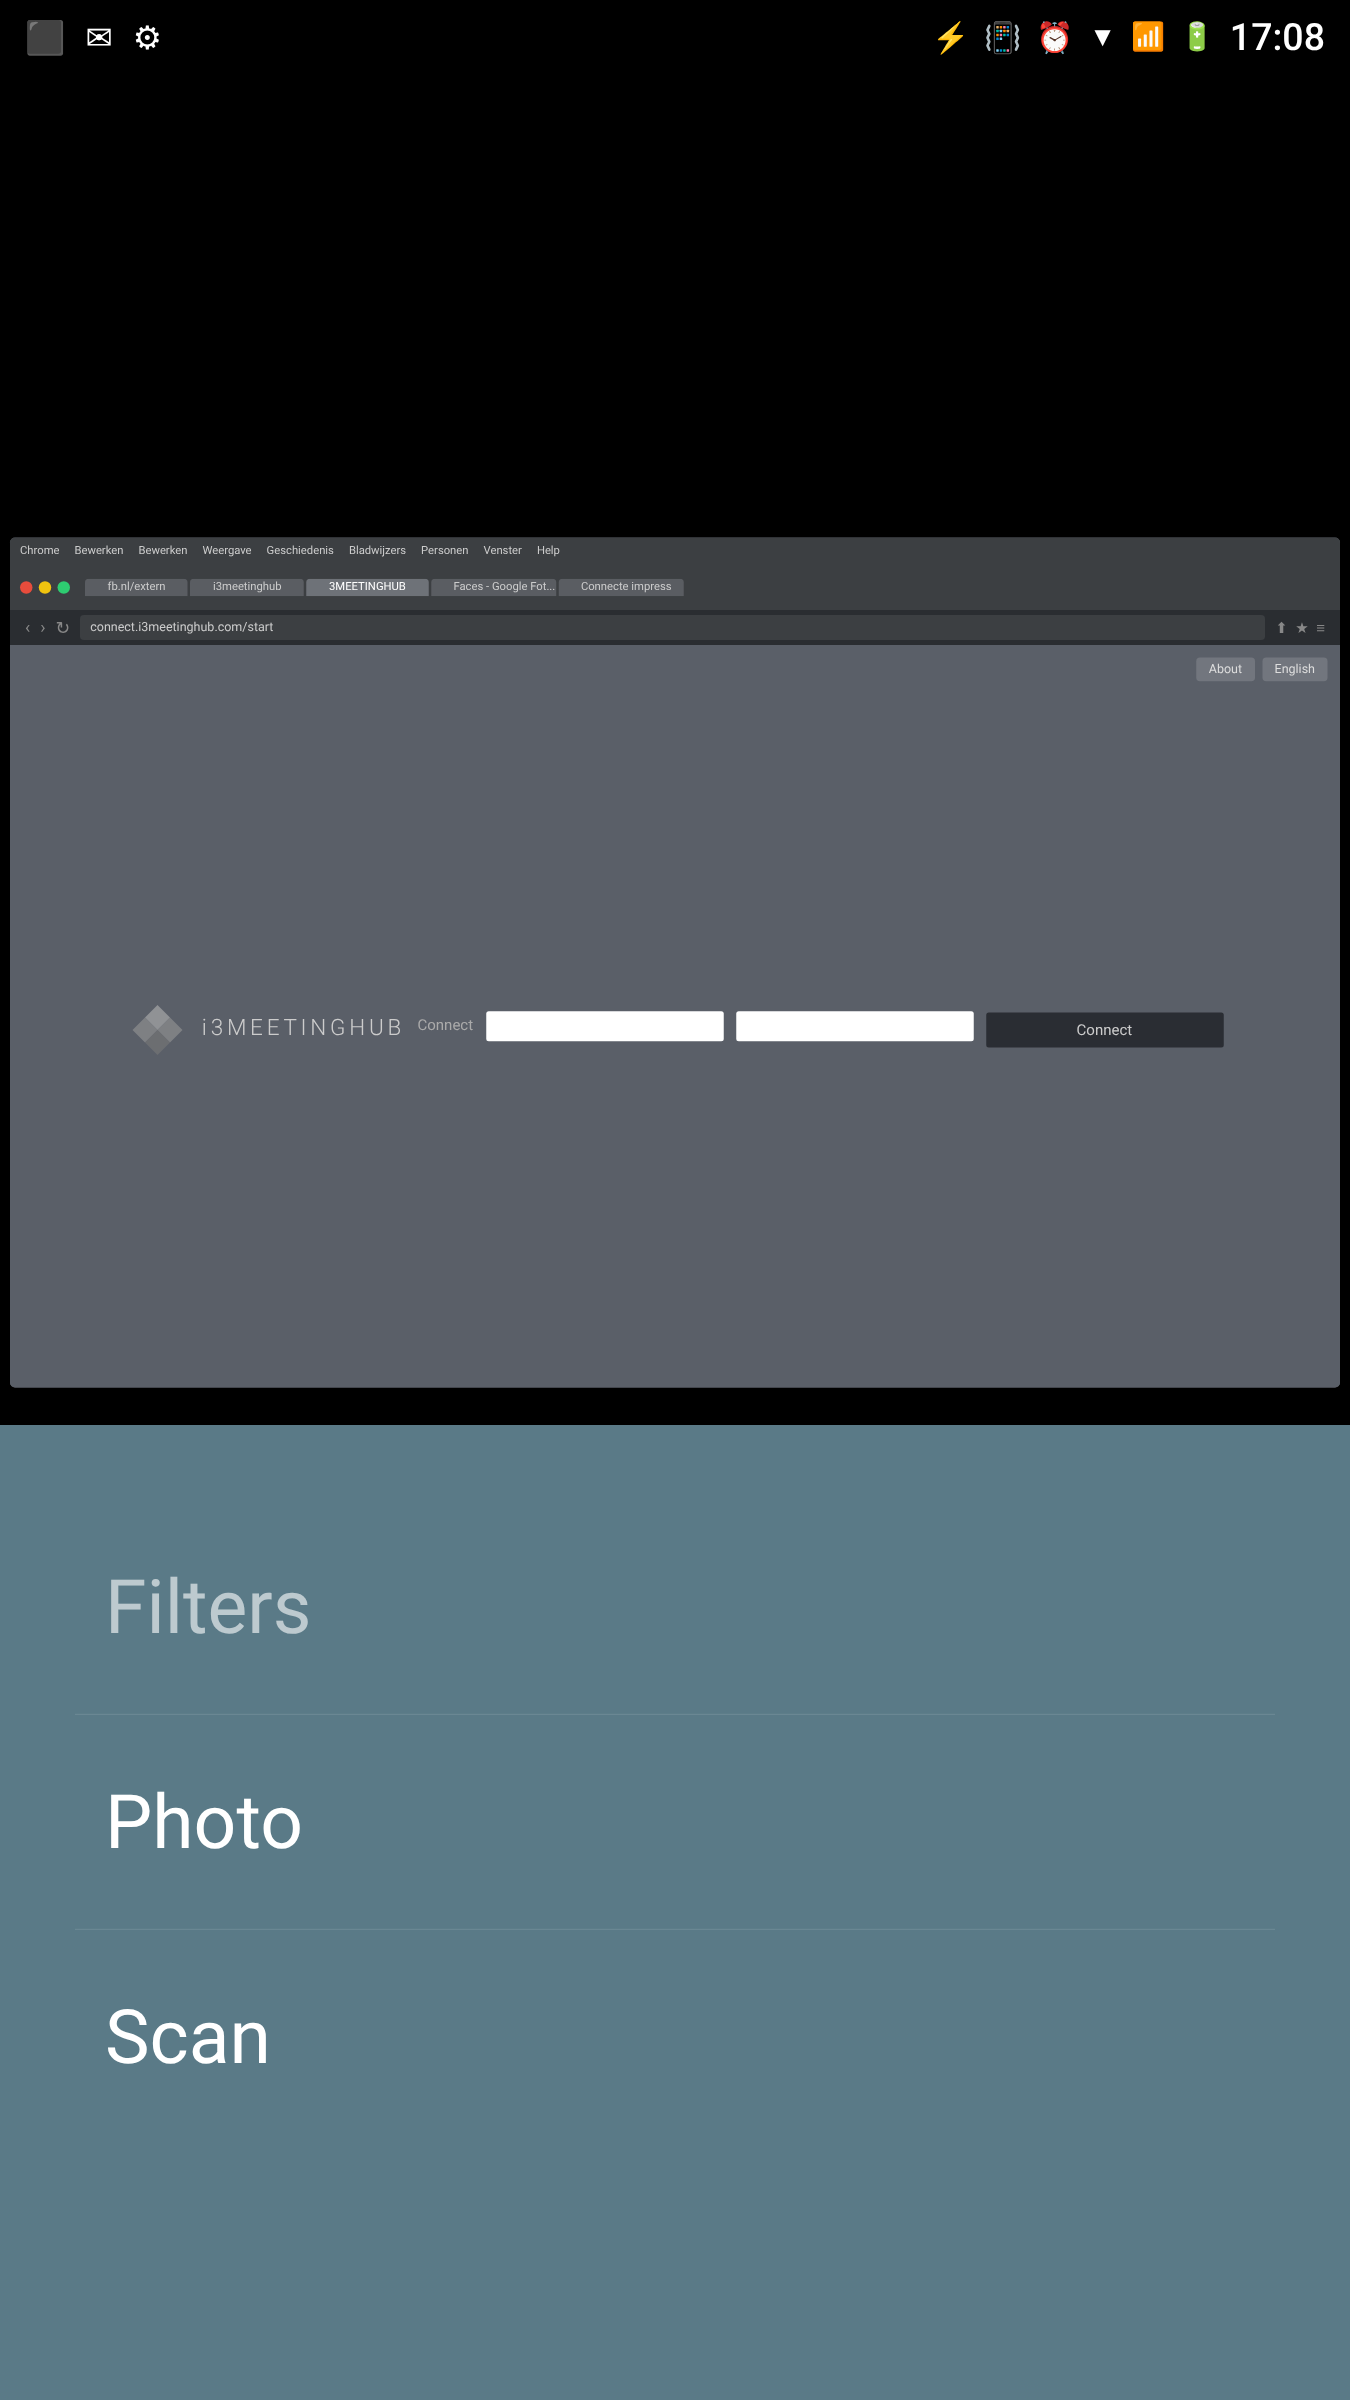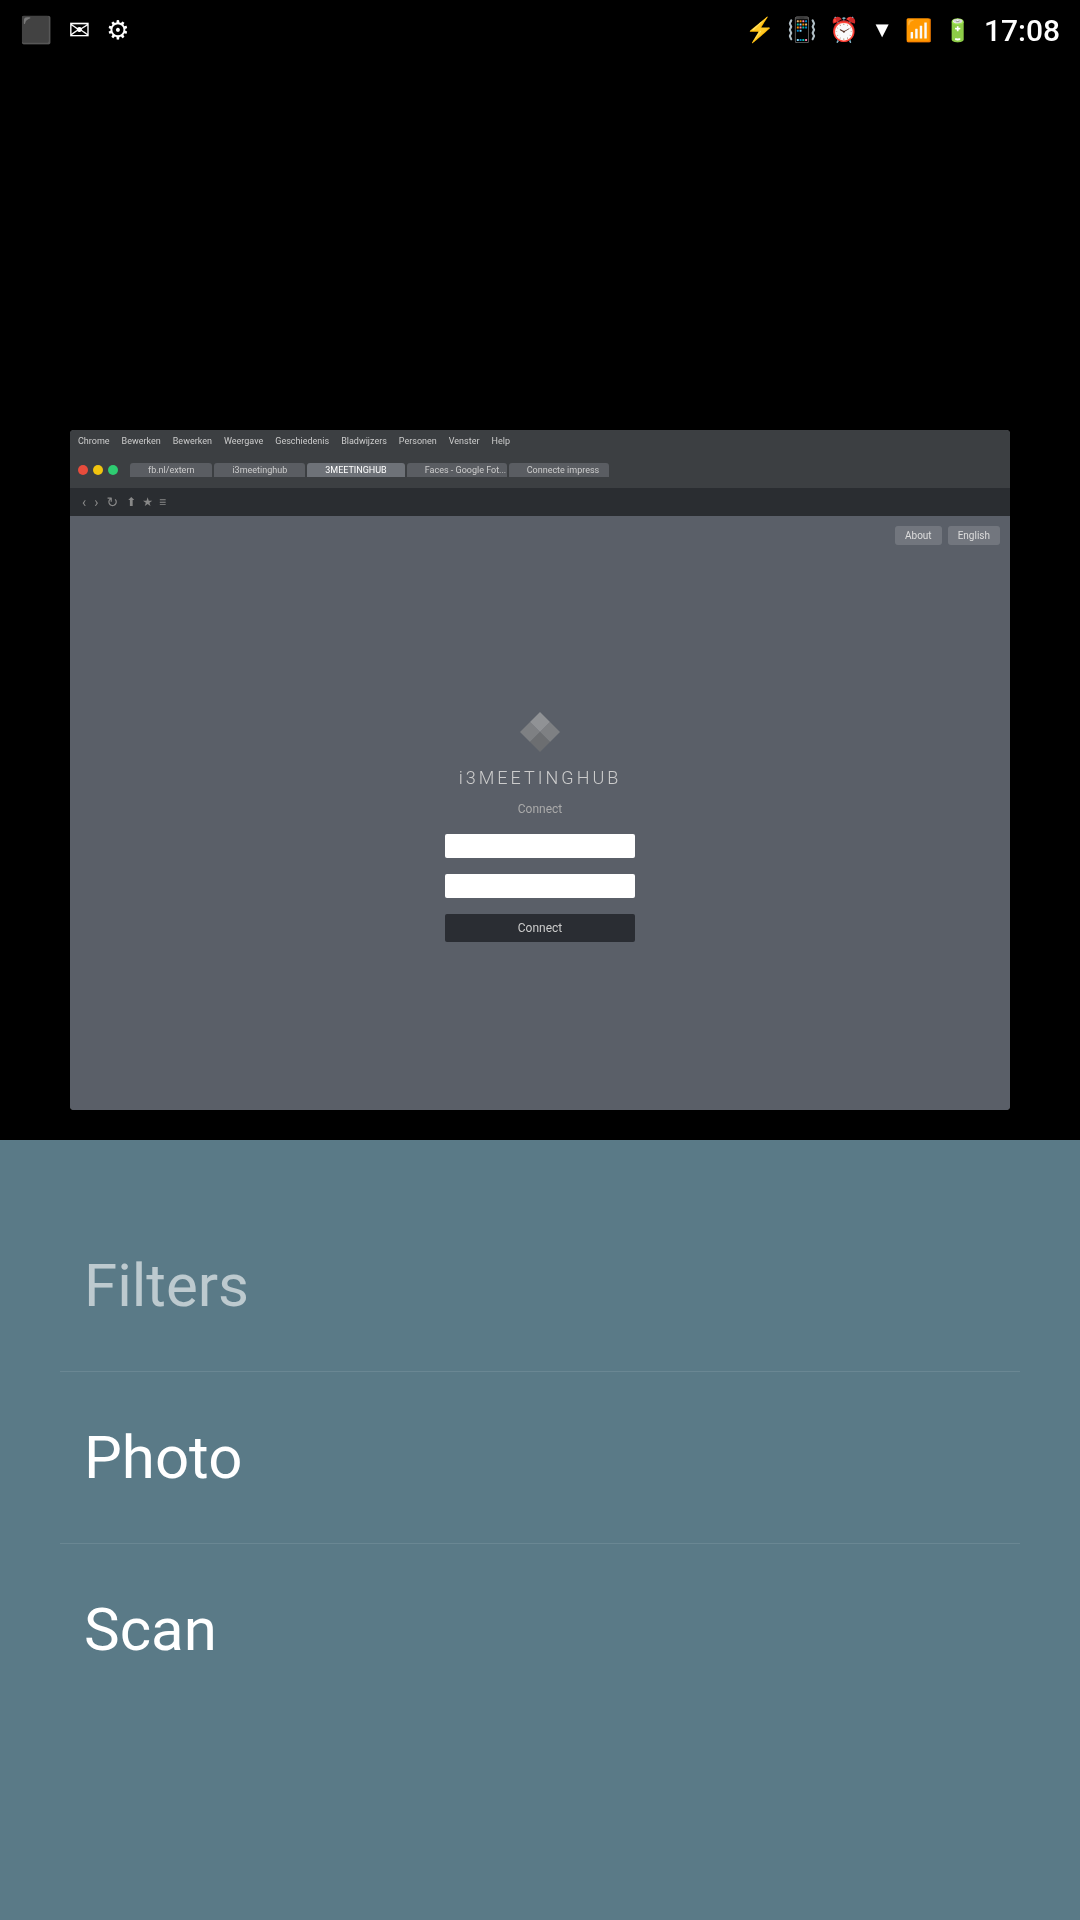--- a/index.html
+++ b/index.html
@@ -55,21 +55,21 @@
       background: #000;
       display: flex;
       align-items: center;
       justify-content: center;
       position: relative;
       margin-top: 60px;
     }
 
     
     .browser-screenshot {
-      width: 940px;
+      width: 1064px;
       height: 680px;
       background: #5a5f66;
       border-radius: 4px;
       overflow: hidden;
       position: absolute;
       bottom: 30px;
       left: 50%;
       transform: translateX(-50%);
     }
 
@@ -153,21 +153,21 @@
       gap: 6px;
       color: #888;
       font-size: 12px;
     }
 
     
     .website-content {
       background: #5a5f68;
       height: calc(100% - 64px);
       display: flex;
-      flex-direction: column;
+      flex-direction: row;
       align-items: center;
       justify-content: center;
       position: relative;
       gap: 10px;
     }
 
     .website-top-buttons {
       position: absolute;
       top: 10px;
       right: 10px;
@@ -322,20 +322,21 @@
         <div class="browser-tab active">3MEETINGHUB</div>
         <div class="browser-tab">Faces - Google Fot...</div>
         <div class="browser-tab">Connecte impress</div>
       </div>
     </div>
 
     <div class="browser-address-bar">
       <span class="browser-nav-btn">‹</span>
       <span class="browser-nav-btn">›</span>
       <span class="browser-nav-btn">↻</span>
+      <div class="browser-url">connect.i3meetinghub.com/start</div>
       <div class="browser-actions">
         <span>⬆</span>
         <span>★</span>
         <span>≡</span>
       </div>
     </div>
 
     <div class="website-content">
 
       <div class="website-top-buttons">

